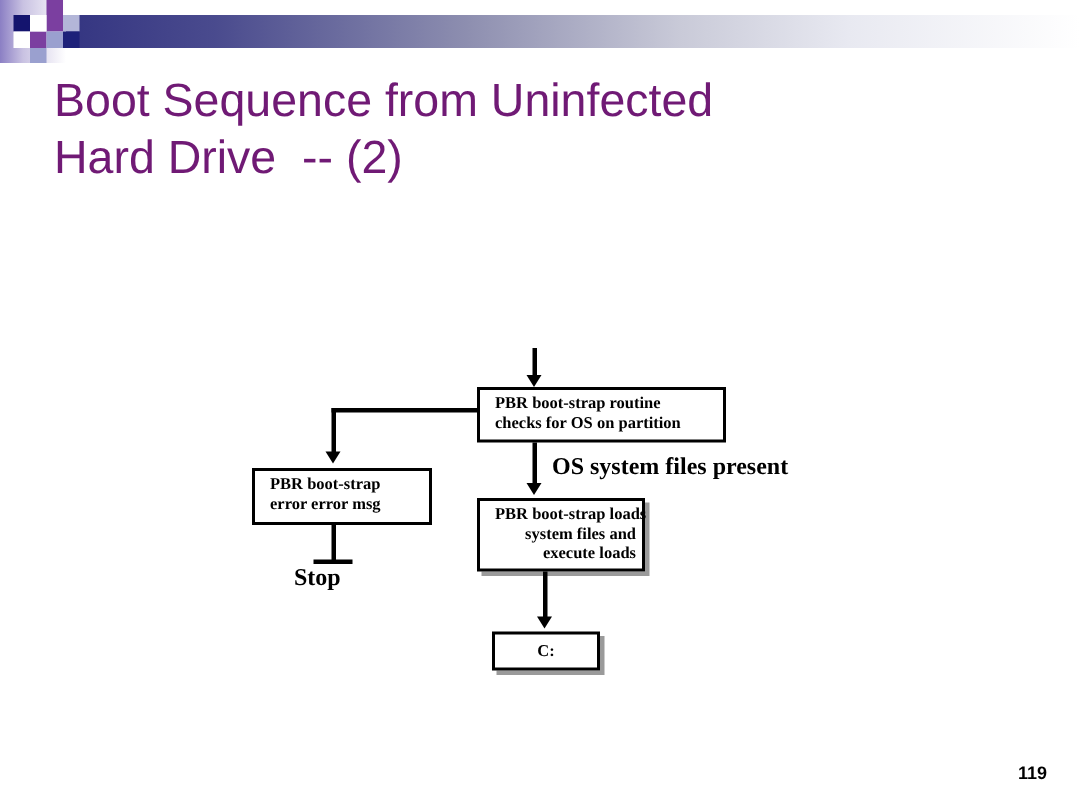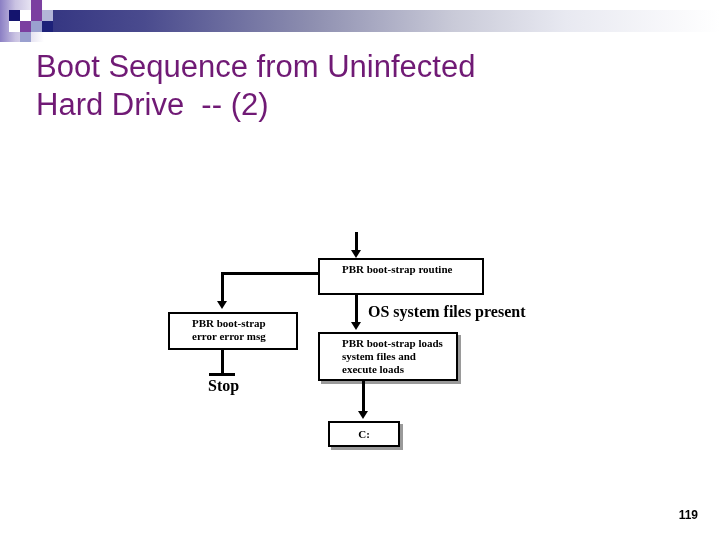--- a/index.html
+++ b/index.html
@@ -68,21 +68,21 @@
   .fbox {
     position: absolute;
     box-sizing: border-box;
     border: 2px solid #000000;
     background: #ffffff;
     font-family: "Liberation Serif", serif;
     font-weight: bold;
     font-size: 11px;
     line-height: 13px;
     color: #000000;
-    padding: 3px 4px 2px 22px;
+    padding: 3px 4px 2px 10px;
   }
   .fbox.shadowed {
     box-shadow: 3px 3px 0 #9a9a9a;
   }
   .fbox .bl { display: block; white-space: nowrap; }
   .flabel {
     position: absolute;
     font-family: "Liberation Serif", serif;
     font-weight: bold;
     font-size: 16px;
@@ -145,40 +145,41 @@
   <span class="tline">Hard Drive  -- (2)</span>
 </div>
 
 <div id="flowchart">
 
   <div class="vline" style="left:355px; top:232px; height:20px;"></div>
   <div class="arrowhead" style="left:351px; top:250px;"></div>
 
   <div class="fbox" style="left:318px; top:258px; width:166px; height:37px;">
     <span class="bl">PBR boot-strap routine</span>
+    <span class="bl">checks for OS on partition</span>
   </div>
 
   <div class="hline" style="left:221px; top:272px; width:99px;"></div>
   <div class="vline" style="left:221px; top:272px; height:31px;"></div>
   <div class="arrowhead" style="left:217px; top:301px;"></div>
 
-  <div class="fbox" style="left:168px; top:312px; width:130px; height:38px;">
+  <div class="fbox" style="left:168px; top:312px; width:120px; height:38px;">
     <span class="bl">PBR boot-strap</span>
     <span class="bl">error error msg</span>
   </div>
 
   <div class="vline" style="left:221px; top:350px; height:24px;"></div>
   <div class="hline" style="left:209px; top:373px; width:26px;"></div>
-  <div class="flabel" style="left:208px; top:379px;">Stop</div>
+  <div class="flabel" style="left:196px; top:379px;">Stop</div>
 
   <div class="vline" style="left:355px; top:295px; height:29px;"></div>
   <div class="arrowhead" style="left:351px; top:322px;"></div>
   <div class="flabel" style="left:368px; top:305px;">OS system files present</div>
 
-  <div class="fbox shadowed" style="left:318px; top:332px; width:140px; height:49px;">
+  <div class="fbox shadowed" style="left:318px; top:332px; width:112px; height:49px;text-align:right;">
     <span class="bl">PBR boot-strap loads</span>
     <span class="bl">system files and</span>
     <span class="bl">execute loads</span>
   </div>
 
   <div class="vline" style="left:362px; top:381px; height:32px;"></div>
   <div class="arrowhead" style="left:358px; top:411px;"></div>
 
   <div class="fbox shadowed" style="left:328px; top:421px; width:72px; height:26px; text-align:center; padding:5px 0 0 0;">
     <span class="bl">C:</span>

